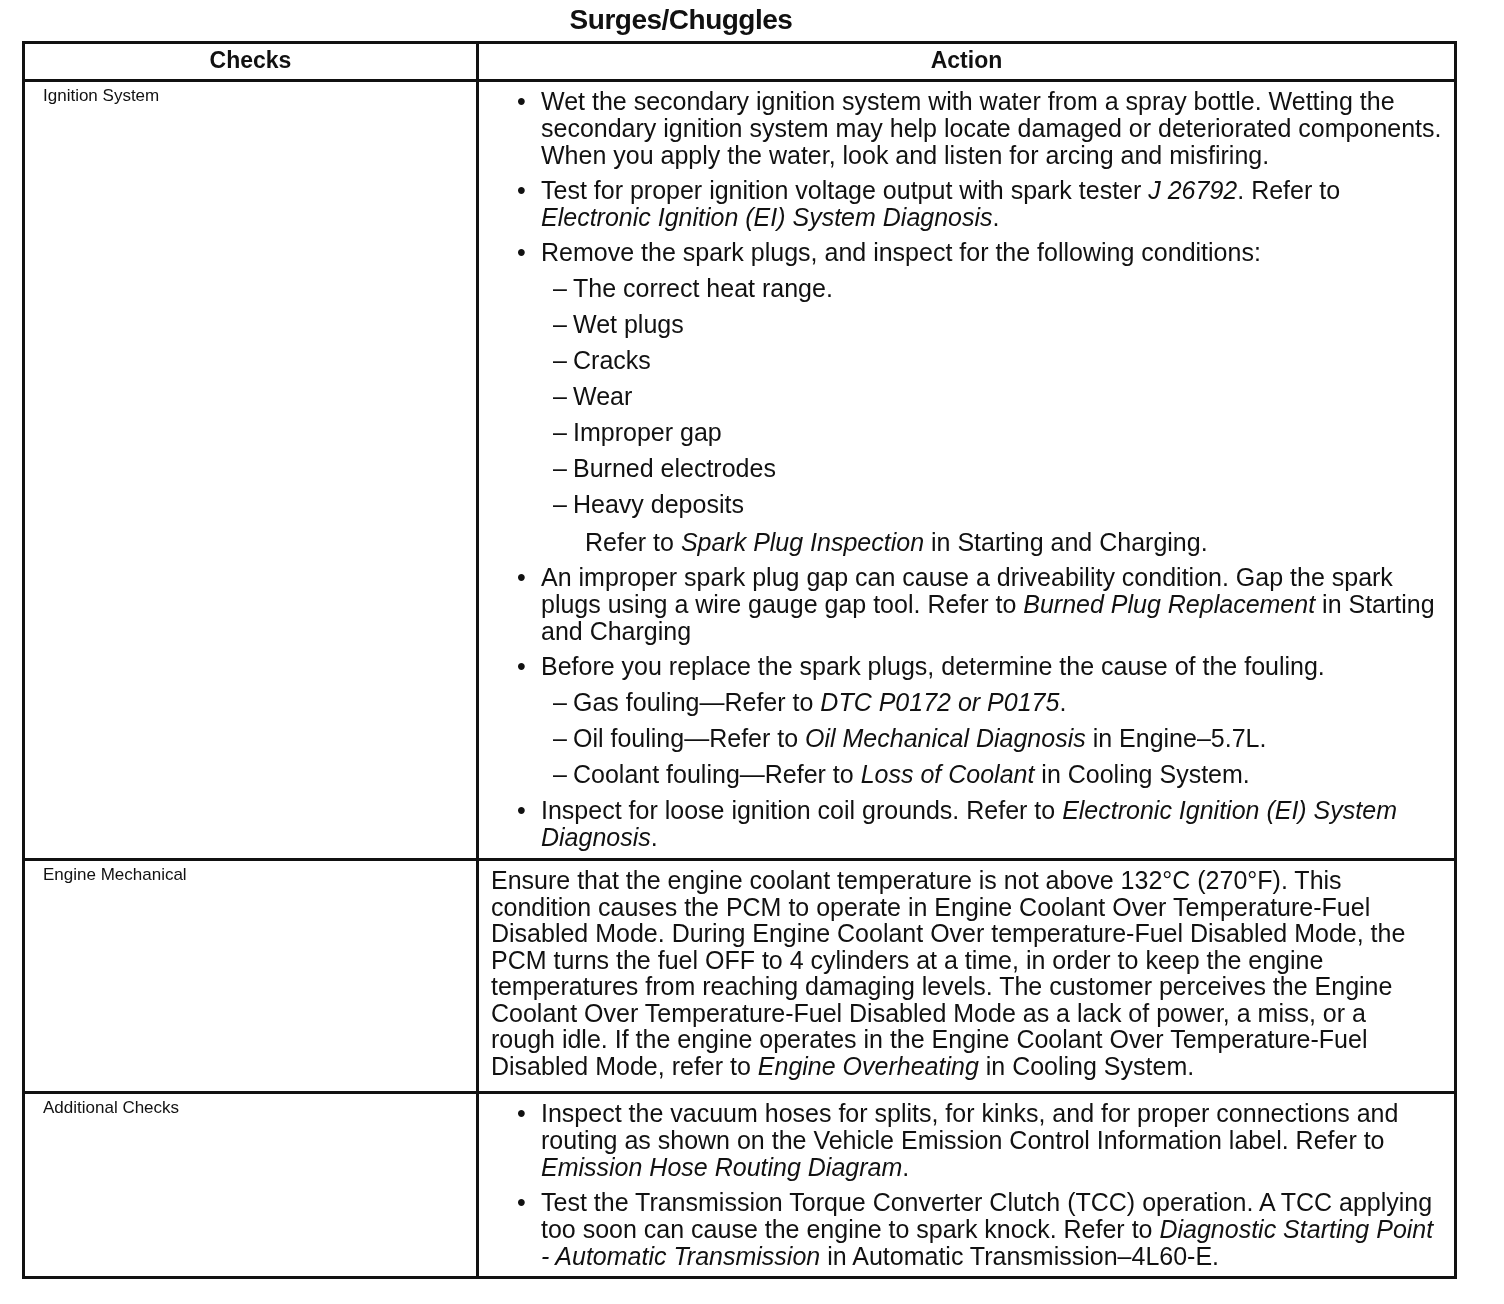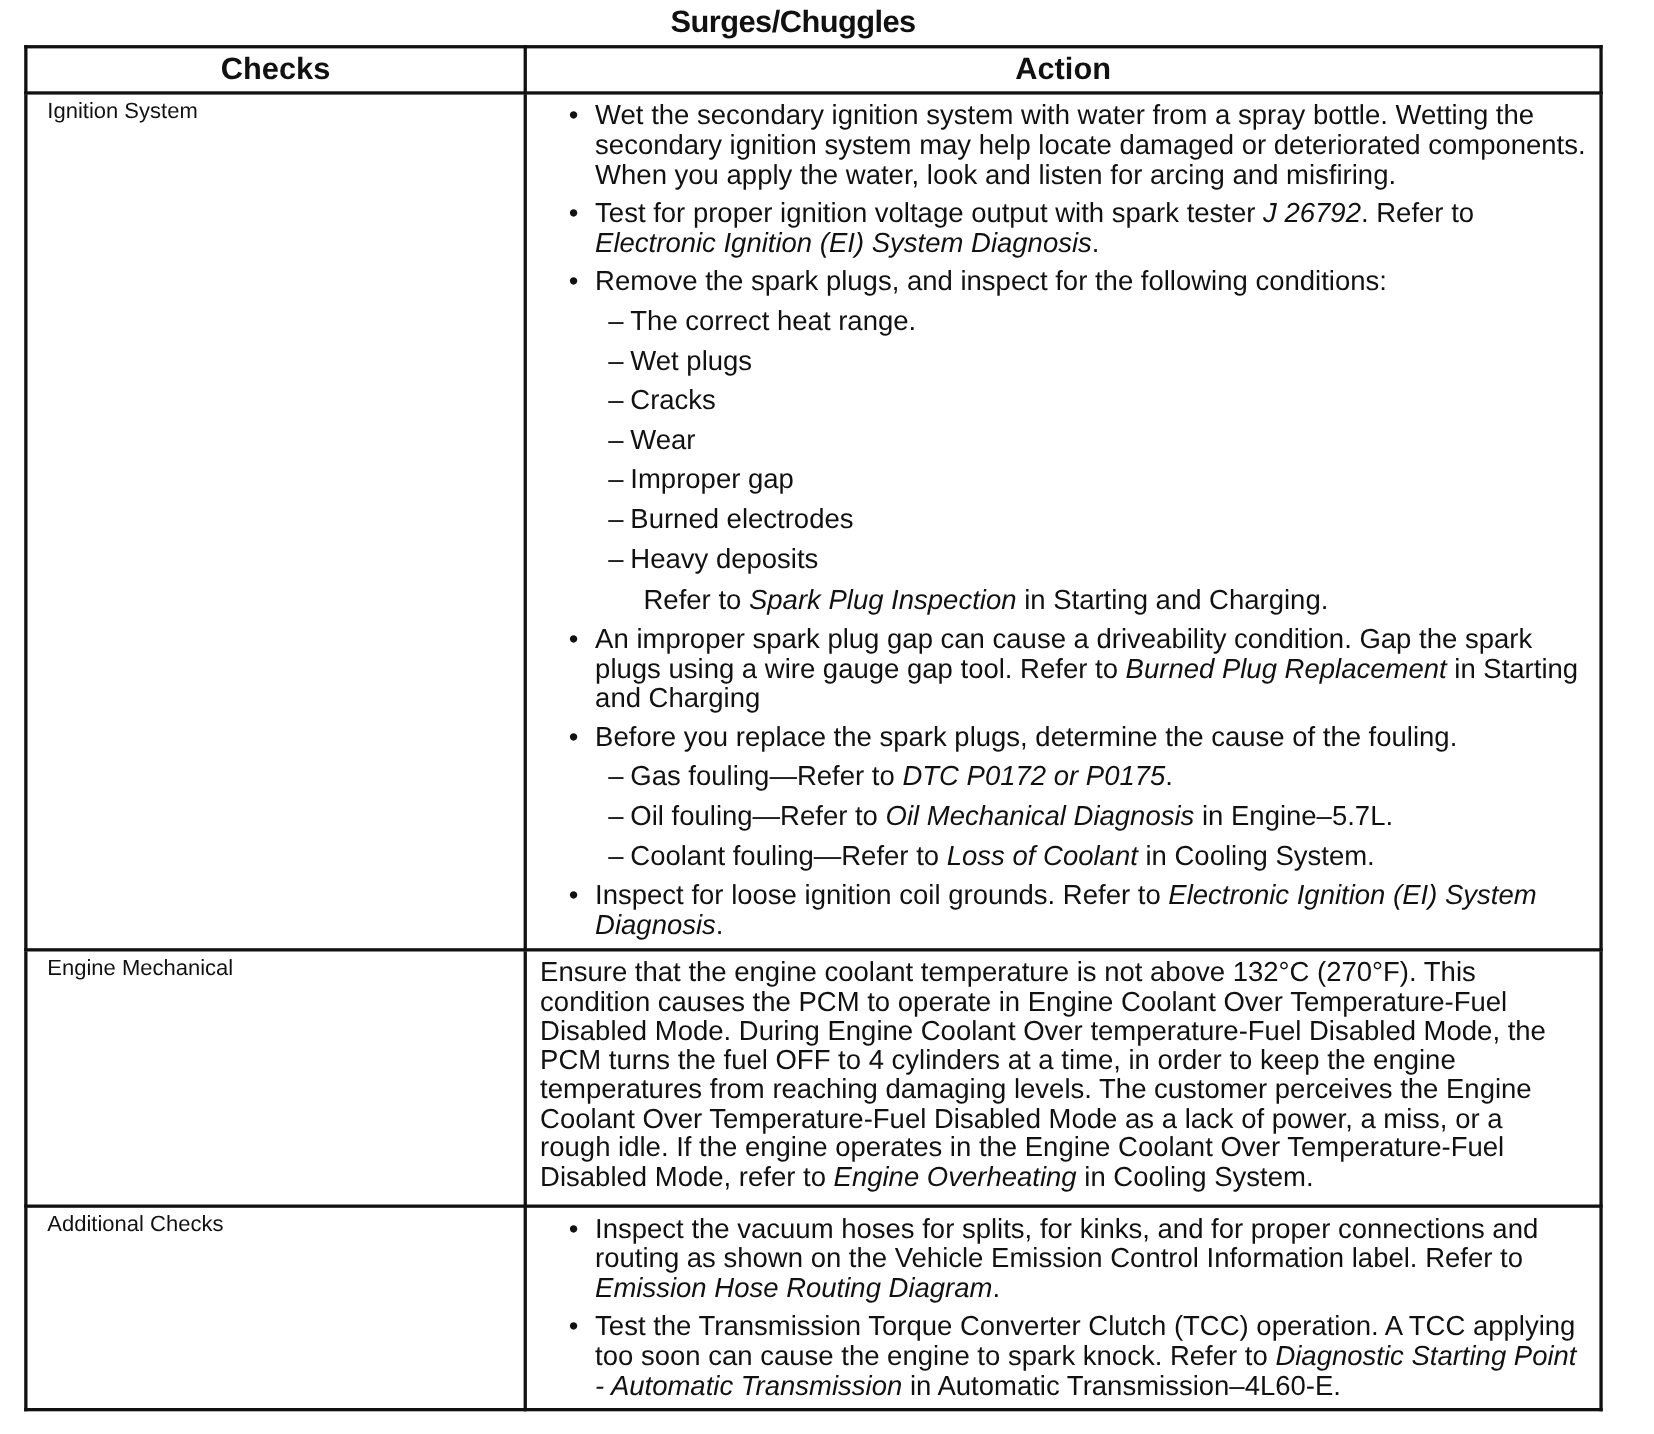--- a/index.html
+++ b/index.html
@@ -17,46 +17,45 @@
     }
     .doc-title {
       position: absolute;
       top: 4px;
       left: 0;
       width: 1362px;
       text-align: center;
       font-weight: bold;
       font-size: 28px;
       letter-spacing: -0.5px;
-      margin-left: 40px;
     }
     table.diag {
       position: absolute;
       top: 41px;
       left: 22px;
       width: 1432px;
       border-collapse: collapse;
       table-layout: fixed;
     }
     table.diag th, table.diag td {
       border: 3px solid #111111;
       vertical-align: top;
     }
     table.diag th {
       font-weight: bold;
-      font-size: 28px;
+      font-size: 23px;
       text-align: center;
       padding: 3px 0 4px 0;
       height: 28px;
       margin-top: 44px;
     }
     col.c-checks { width: 454px; }
     col.c-action { width: 978px; }
     td.check-cell {
-      font-size: 20px;
+      font-size: 17px;
       padding: 4px 0 0 18px;
     }
     td.action-cell {
       font-size: 25px;
       line-height: 27px;
       padding: 6px 12px 6px 10px;
     }
     td.action-cell.paragraph {
       padding: 6px 25px 6px 12px;
       line-height: 26.5px;

